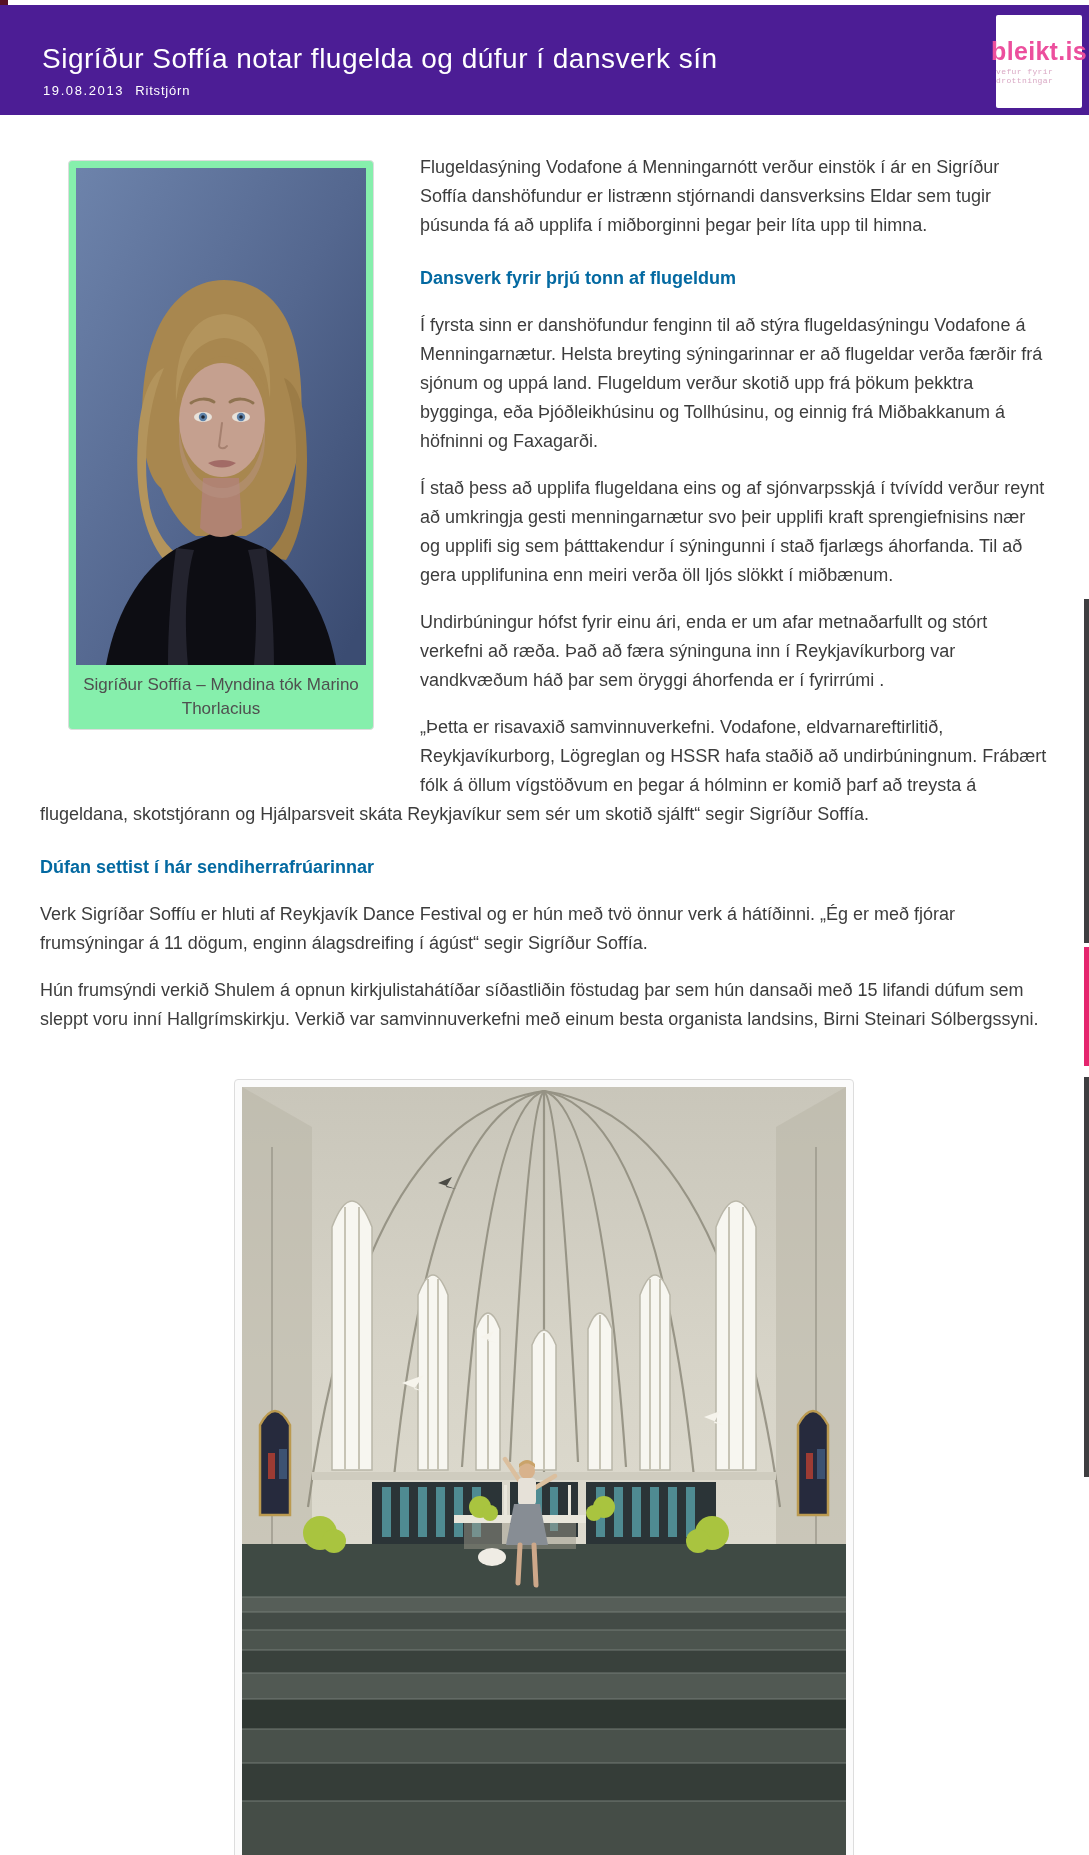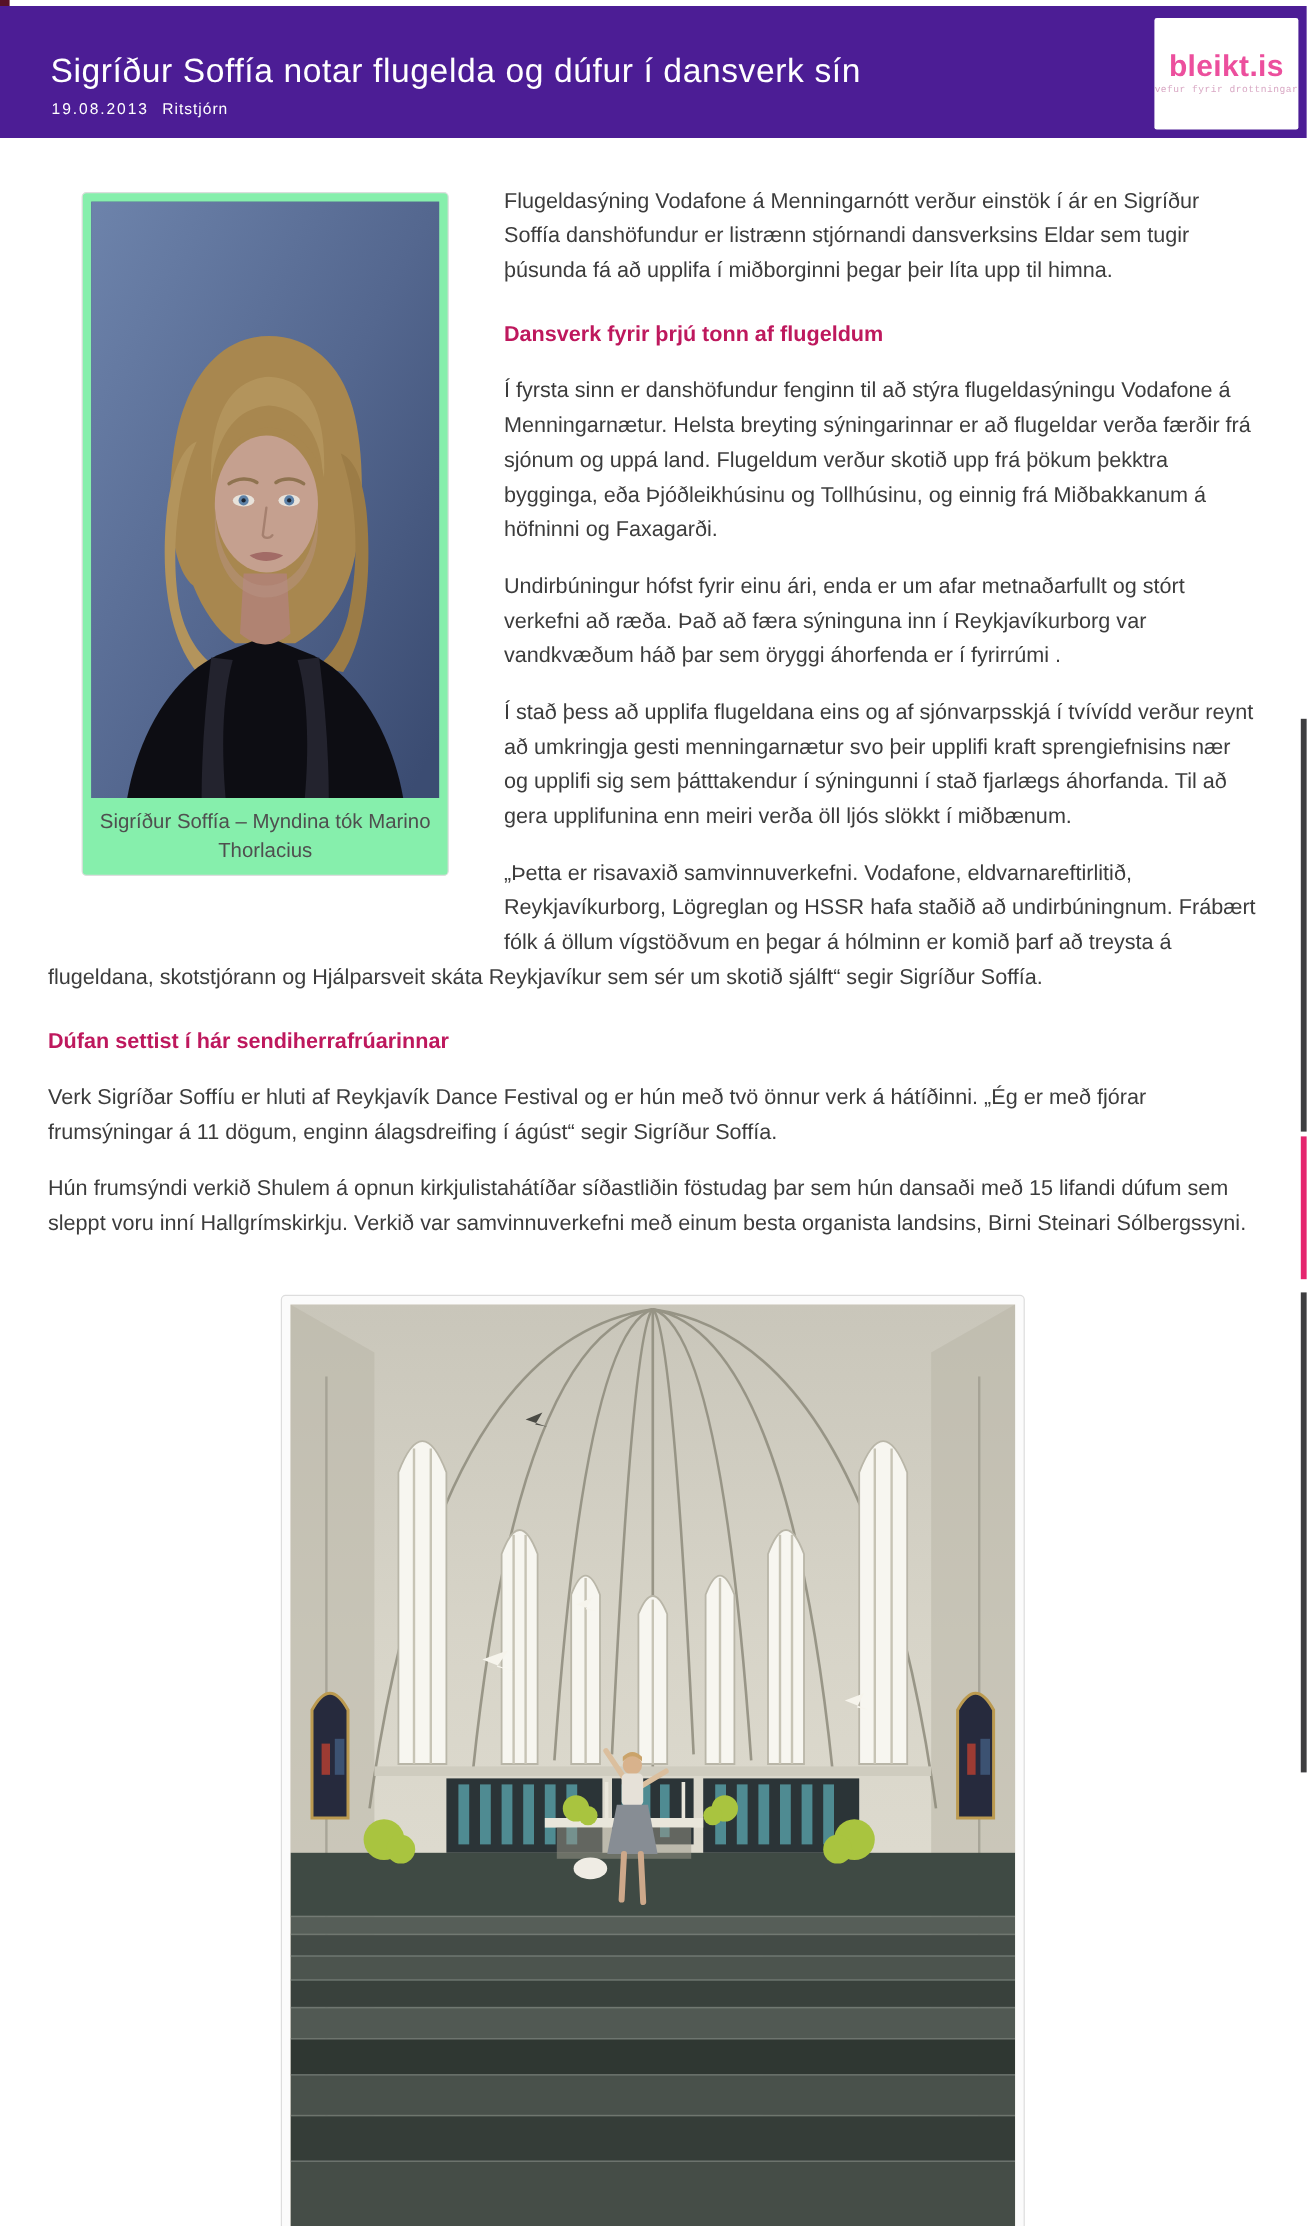--- a/index.html
+++ b/index.html
@@ -15,31 +15,31 @@
 
   
   .header { position:relative; height:110px; background:#4c1d95; }
   .title {
     position:absolute; left:42px; top:38px; margin:0;
     color:#ffffff; font-size:28px; font-weight:400; letter-spacing:0.5px; white-space:nowrap;
   }
   .meta { position:absolute; left:43px; top:78px; color:#ffffff; font-size:13px; letter-spacing:1.6px; }
   .meta .author { letter-spacing:0.8px; margin-left:6px; }
   .logo {
-    position:absolute; right:7px; top:10px; width:120px; height:93px;
+    position:absolute; right:7px; top:10px; width:86px; height:93px;
     background:#ffffff; border-radius:2px; cursor:pointer;
     display:flex; flex-direction:column; align-items:center; justify-content:center;
   }
   .logo-text { color:#ec4f9d; font-size:25px; font-weight:bold; line-height:1; letter-spacing:0.3px; }
   .logo-tagline { color:#d9a8c4; font-size:8px; margin-top:3px; letter-spacing:0.4px;font-family:Liberation Mono, monospace; }
 
   
   .article { padding:20px 41px 0 40px; color:#3c3c3c; font-size:18px; line-height:29px; }
   .article p { margin:18px 0; }
-  .article h2 { margin:24px 0 18px; font-size:18px; line-height:29px; font-weight:bold; color:#be185d; }
+  .article h2 { margin:24px 0 18px; font-size:18px; line-height:29px; font-weight:bold; color:#0369a1; }
 
   .portrait-figure {
     float:left; width:306px; margin:25px 46px 45px 28px;
     background:#86efac; border:1px solid #dddddd; border-radius:4px; padding:7px 7px 4px;
   }
   .portrait-figure .photo { width:290px; height:497px; overflow:hidden; background:#54678f; }
   .portrait-figure figcaption {
     font-size:17px; line-height:24px; color:#4f4f4f; text-align:center; padding:8px 2px 4px;
   }
 
@@ -112,22 +112,22 @@
         <path d="M146 255 L143 278 C144 281 149 281 151 278" stroke="#a5806f" stroke-width="2" fill="none" stroke-linecap="round"></path>
         <path d="M132 295 C140 291 152 291 160 295 C152 301 140 301 132 295 Z" fill="#a26b66"></path>
       </svg>
     </div>
     <figcaption>Sigríður Soffía – Myndina tók Marino Thorlacius</figcaption>
   </figure>
 
   <p>Flugeldasýning Vodafone á Menningarnótt verður einstök í ár en Sigríður Soffía danshöfundur er listrænn stjórnandi dansverksins Eldar sem tugir þúsunda fá að upplifa í miðborginni þegar þeir líta upp til himna.</p>
   <h2>Dansverk fyrir þrjú tonn af flugeldum</h2>
   <p>Í fyrsta sinn er danshöfundur fenginn til að stýra flugeldasýningu Vodafone á Menningarnætur. Helsta breyting sýningarinnar er að flugeldar verða færðir frá sjónum og uppá land. Flugeldum verður skotið upp frá þökum þekktra bygginga, eða Þjóðleikhúsinu og Tollhúsinu, og einnig frá Miðbakkanum á höfninni og Faxagarði.</p>
+  <p>Í stað þess að upplifa flugeldana eins og af sjónvarpsskjá í tvívídd verður reynt að umkringja gesti menningarnætur svo þeir upplifi kraft sprengiefnisins nær og upplifi sig sem þátttakendur í sýningunni í stað fjarlægs áhorfanda. Til að gera upplifunina enn meiri verða öll ljós slökkt í miðbænum.</p>
   <p>Undirbúningur hófst fyrir einu ári, enda er um afar metnaðarfullt og stórt verkefni að ræða. Það að færa sýninguna inn í Reykjavíkurborg var vandkvæðum háð þar sem öryggi áhorfenda er í fyrirrúmi .</p>
-  <p>Í stað þess að upplifa flugeldana eins og af sjónvarpsskjá í tvívídd verður reynt að umkringja gesti menningarnætur svo þeir upplifi kraft sprengiefnisins nær og upplifi sig sem þátttakendur í sýningunni í stað fjarlægs áhorfanda. Til að gera upplifunina enn meiri verða öll ljós slökkt í miðbænum.</p>
   <p>„Þetta er risavaxið samvinnuverkefni. Vodafone, eldvarnareftirlitið, Reykjavíkurborg, Lögreglan og HSSR hafa staðið að undirbúningnum. Frábært fólk á öllum vígstöðvum en þegar á hólminn er komið þarf að treysta á flugeldana, skotstjórann og Hjálparsveit skáta Reykjavíkur sem sér um skotið sjálft“ segir Sigríður Soffía.</p>
   <h2>Dúfan settist í hár sendiherrafrúarinnar</h2>
   <p>Verk Sigríðar Soffíu er hluti af Reykjavík Dance Festival og er hún með tvö önnur verk á hátíðinni. „Ég er með fjórar frumsýningar á 11 dögum, enginn álagsdreifing í ágúst“ segir Sigríður Soffía.</p>
   <p>Hún frumsýndi verkið Shulem á opnun kirkjulistahátíðar síðastliðin föstudag þar sem hún dansaði með 15 lifandi dúfum sem sleppt voru inní Hallgrímskirkju. Verkið var samvinnuverkefni með einum besta organista landsins, Birni Steinari Sólbergssyni.</p>
 
   <figure class="church-figure">
     <div class="photo">
 
       <svg viewBox="0 0 604 780" width="604" height="780">
         <defs>

